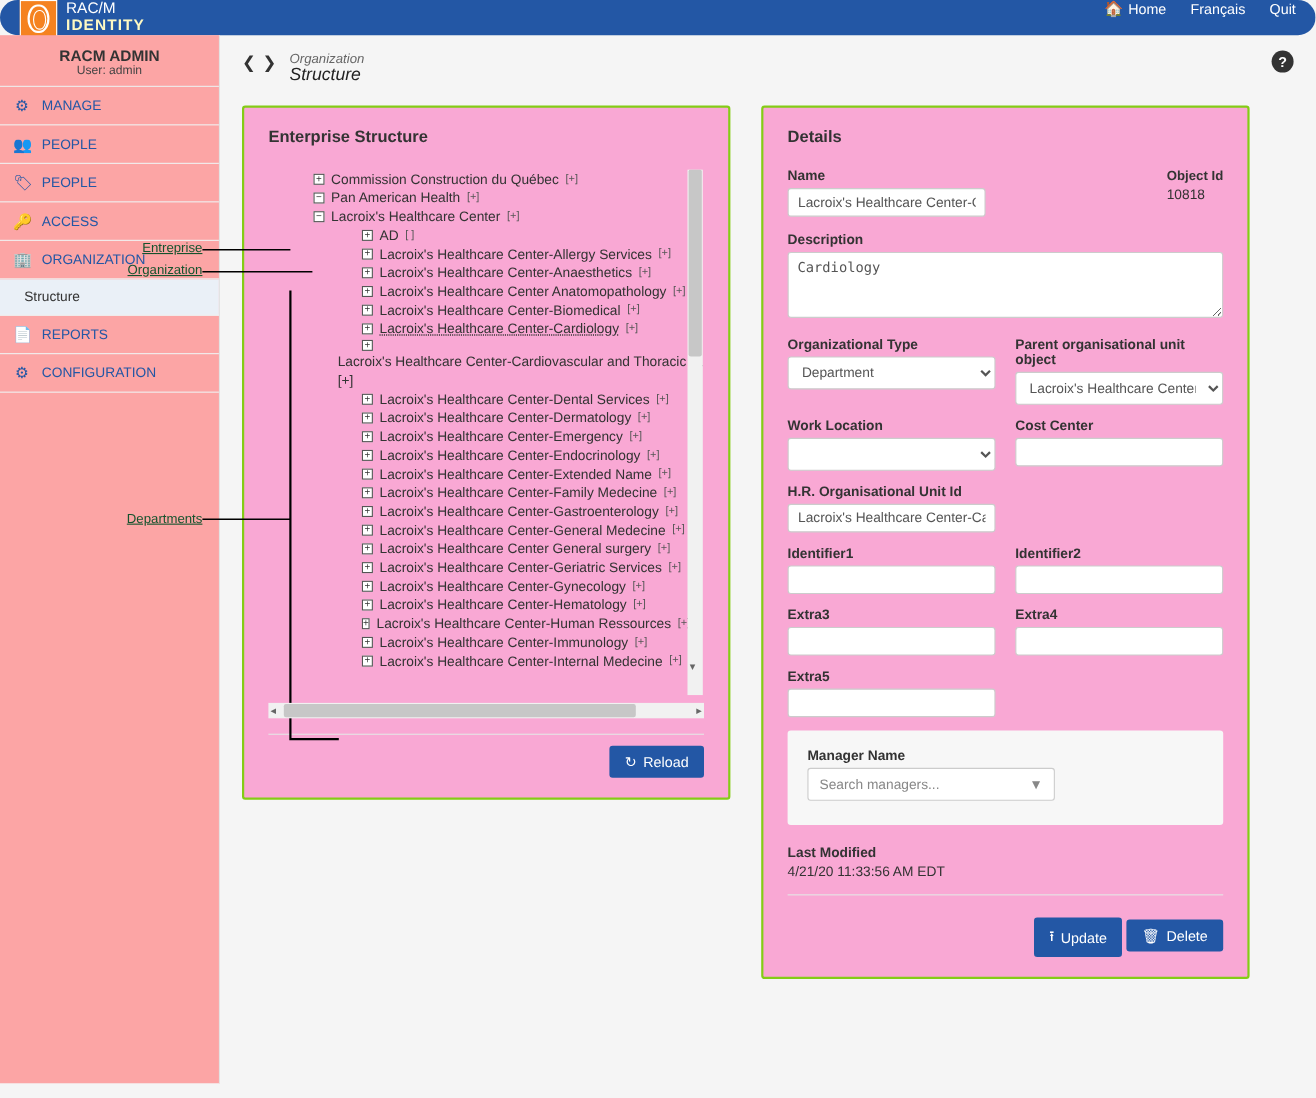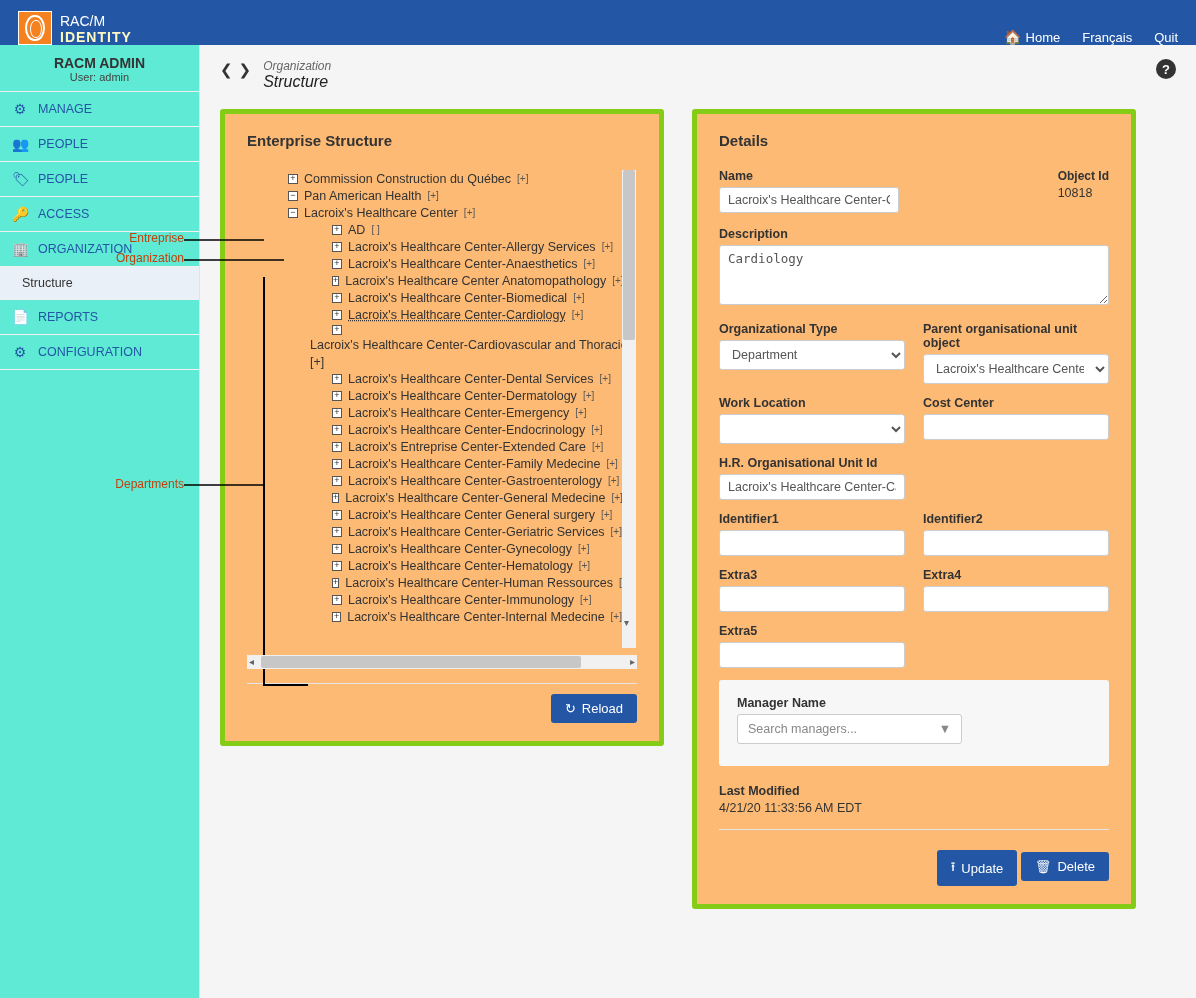--- a/index.html
+++ b/index.html
@@ -1,43 +1,43 @@
 <!DOCTYPE html>
 <html><head>
 <meta charset="utf-8">
 <style>
 * { box-sizing: border-box; margin: 0; padding: 0; }
 body { font-family: Arial, Helvetica, sans-serif; font-size: 13px; background: #f5f5f5; color: #333; width: 1196px; }
-.topbar { background: #2357a5; height: 45px; display: flex; align-items: flex-end; padding: 0 18px; color: #fff; }
+.topbar { background: #2357a5; height: 32px; display: flex; align-items: flex-start; padding: 0 18px; color: #fff; border-radius: 19px; }
 .logo-box { width: 34px; height: 34px; background: #f58220; border: 1px solid #fff; display: flex; align-items: center; justify-content: center; margin-right: 8px; }
 .logo-fp { width: 20px; height: 26px; border: 2px solid #fff; border-radius: 10px / 14px; position: relative; }
 .logo-fp::before { content:''; position:absolute; left:3px; top:3px; width:10px; height:16px; border:1px solid #fff; border-radius:6px/10px;}
 .brand { font-size: 14px; line-height: 1.1; }
 .brand .l1 { color: #fff; }
 .brand .l2 { color: #fef9c3; font-weight: bold; letter-spacing: 1px;}
 .top-right { margin-left: auto; display: flex; gap: 22px; font-size: 13px; align-items: center;}
 .top-right a { color: #fff; text-decoration: none; display:flex; align-items:center; gap:4px;}
 .home-icon { font-size: 14px; }
 
 .layout { display: flex; }
-.sidebar { width: 200px; background: #5eead4; min-height: 953px; border-right: 1px solid #e3e3e3;}
+.sidebar { width: 200px; background: #fca5a5; min-height: 953px; border-right: 1px solid #e3e3e3;}
 .sb-header { text-align: center; padding: 10px 0 8px; border-bottom: 1px solid #eee; }
 .sb-title { font-weight: bold; font-size: 14px; }
 .sb-user { font-size: 11px; color: #444; }
 .nav-item { display: flex; align-items: center; gap: 10px; padding: 9px 12px; border-bottom: 1px solid #f1f1f1; color: #2357a5; font-size: 12.5px; cursor: pointer; }
 .nav-item .mi { width: 16px; text-align: center; font-size: 14px; }
 .nav-sub { padding: 9px 12px 9px 22px; background: #eaf0f7; font-size: 12.5px; color: #333; cursor: pointer; border-bottom: 1px solid #f1f1f1;}
 .main { flex: 1; padding: 14px 20px; position: relative; }
 .top-row { display: flex; align-items: flex-start; gap: 12px; margin-bottom: 18px;}
 .nav-arrows { font-size: 15px; color: #333; margin-top:2px; display:flex; gap:6px;}
 .crumb { font-style: italic; color: #666; font-size: 12px; }
 .page-title { font-style: italic; font-size: 16px; color: #222; }
 .help { margin-left: auto; background: #333; color: #fff; width: 20px; height: 20px; border-radius: 50%; display: flex; align-items: center; justify-content: center; font-weight: bold; font-size: 13px; cursor:pointer;}
 .cols { display: flex; gap: 28px; align-items: flex-start; }
-.card { background: #fdba74; border: 5px solid #84cc16; border-radius: 3px; padding: 18px 22px; }
+.card { background: #f9a8d4; border: 2px solid #84cc16; border-radius: 3px; padding: 18px 22px; }
 .card.tree-card { width: 444px; }
 .card.details { width: 444px; }
 .card-title { font-weight: bold; font-size: 15px; margin-bottom: 20px; color:#333;}
 .tree-wrap { border: 1px solid transparent; height: 480px; overflow: hidden; position: relative; padding-right: 14px;}
 .tree-scroll-v { position: absolute; right: 0; top: 0; width: 14px; height: 100%; background: #f1f1f1;}
 .tree-scroll-v .thumb { position:absolute; left:1px; top:0; width:12px; height:170px; background:#c7c7c7; border-radius:2px;}
 .tree-scroll-v .arr-up { position:absolute; left:2px; top:2px; font-size:10px; color:#666;}
 .tree-scroll-v .arr-dn { position:absolute; left:2px; bottom:20px; font-size:10px; color:#666;}
 .tree-scroll-h { height:14px; background:#f1f1f1; margin-top:6px; position:relative;}
 .tree-scroll-h .thumb { position:absolute; left:14px; top:1px; height:12px; width:320px; background:#c7c7c7; border-radius:2px;}
@@ -64,21 +64,21 @@
 .name-row .name-col { width: 180px;}
 .oid-col { margin-left:auto; text-align:left;}
 .oid-label { font-weight:bold; font-size:12px; white-space:nowrap;}
 .oid-val { font-size:12.5px; margin-top:3px;}
 .mgr-box { background: #f7f7f7; border-radius: 3px; padding: 16px 18px 22px; margin-top: 8px;}
 .mgr-combo { background:#fff; border:1px solid #ccc; border-radius:3px; padding:7px 10px; width:225px; display:flex; justify-content:space-between; align-items:center; color:#888; font-size:12.5px;}
 .last-mod { margin-top: 18px;}
 .last-mod .l { font-weight:bold; font-size:12.5px;}
 .last-mod .v { font-size:12.5px; margin-top:3px;}
 .btn-row { text-align: right; margin-top: 20px;}
-.annot { position:absolute; font-size:12px; color:#c2410c; text-align:right;}
+.annot { position:absolute; font-size:12px; color:#14532d; text-align:right;text-decoration:underline;}
 .an1 { top: 122px; left: -126px; width: 90px;}
 .an2 { top: 142px; left: -146px; width: 110px;}
 .an3 { top: 368px; left: -166px; width: 130px;}
 svg.conn { position:absolute; overflow:visible;}
 </style>
 </head>
 <body>
 
 <div class="topbar">
   <div class="logo-box">
@@ -239,21 +239,21 @@
                   <span class="">Lacroix's Healthcare Center-Emergency</span> 
                   <span class="il">[+]</span>
                 </div>
                 <div class="tn ind3">
                   <span class="exp">+</span>
                   <span class="">Lacroix's Healthcare Center-Endocrinology</span> 
                   <span class="il">[+]</span>
                 </div>
                 <div class="tn ind3">
                   <span class="exp">+</span>
-                  <span class="">Lacroix's Entreprise Center-Extended Care</span> 
+                  <span class="">Lacroix's Healthcare Center-Extended Name</span> 
                   <span class="il">[+]</span>
                 </div>
                 <div class="tn ind3">
                   <span class="exp">+</span>
                   <span class="">Lacroix's Healthcare Center-Family Medecine</span> 
                   <span class="il">[+]</span>
                 </div>
                 <div class="tn ind3">
                   <span class="exp">+</span>
                   <span class="">Lacroix's Healthcare Center-Gastroenterology</span> 

